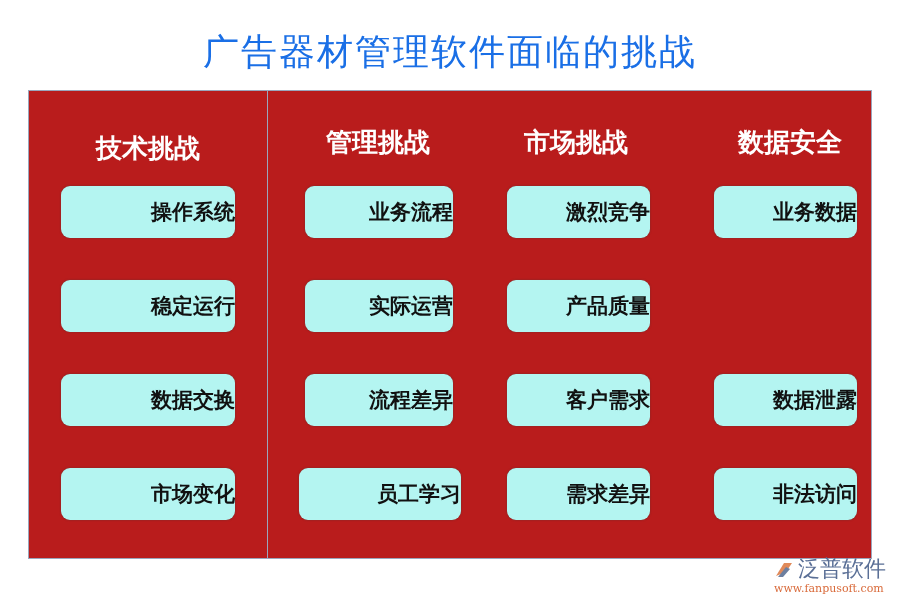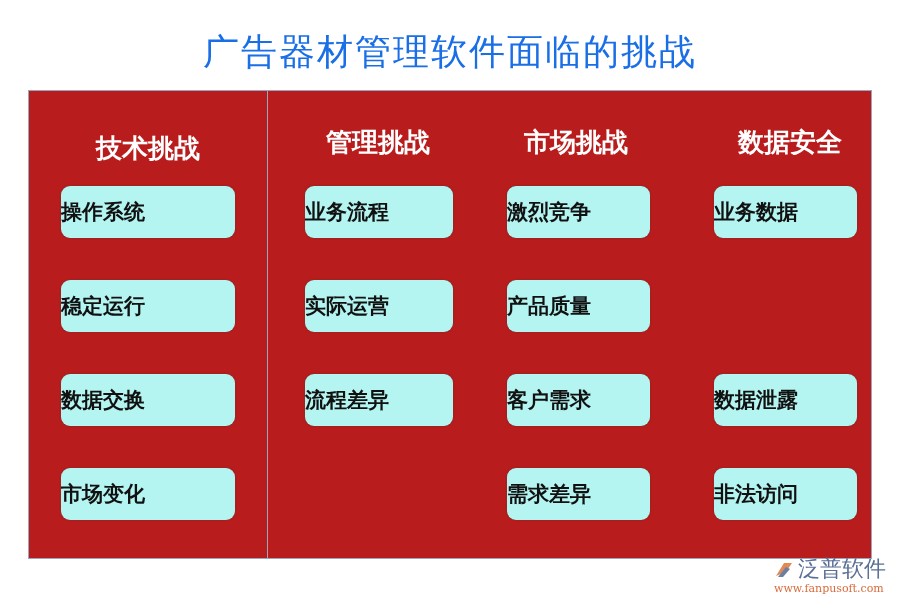--- a/index.html
+++ b/index.html
@@ -7,21 +7,21 @@
          font-family:"DejaVu Serif","Liberation Serif",serif; }
   .title { position:absolute; left:0; top:22px; width:900px; text-align:center;
            font-size:36px; color:#1a6fe6; letter-spacing:2px; line-height:60px;
            font-family:"DejaVu Sans","Liberation Sans",sans-serif; }
   .panel { position:absolute; background:#b91c1c; border:1px solid #9aa6bd; box-sizing:border-box; }
   .p1 { left:28px; top:90px; width:240px; height:469px; }
   .p2 { left:267px; top:90px; width:605px; height:469px; }
   .head { position:absolute; left:0; width:100%; text-align:center; color:#ffffff;
           font-size:26px; font-weight:bold; }
   .box { position:absolute; background:#b4f5f1; border-radius:9px; box-shadow:0 0 2px rgba(60,60,60,0.6);
-         text-align:left; color:#111111; font-size:21px; line-height:52px; height:52px;
+         text-align:right; color:#111111; font-size:21px; line-height:52px; height:52px;
          font-weight:bold; cursor:pointer; }
   .logo { position:absolute; left:770px; top:556px; width:130px; height:44px; }
   .logo .brand { position:absolute; left:28px; top:-2px; font-size:22px; color:#5a6f96;
                  font-family:"DejaVu Sans","Liberation Sans",sans-serif; }
   .logo .url { position:absolute; left:4px; top:26px; font-size:11px; color:#d96a3a;
                font-family:"DejaVu Serif","Liberation Serif",serif; white-space:nowrap; }
   .logo .mark { position:absolute; left:4px; top:4px; width:20px; height:20px; }
 </style>
 </head>
 <body>
@@ -34,20 +34,21 @@
   <div class="box" style="left:32px; top:189px; width:174px;">稳定运行</div>
   <div class="box" style="left:32px; top:283px; width:174px;">数据交换</div>
   <div class="box" style="left:32px; top:377px; width:174px;">市场变化</div>
 </div>
 
 <div class="panel p2">
   <div class="head" style="top:34px; left:25px; width:170px;">管理挑战</div>
   <div class="box" style="left:37px; top:95px; width:148px;">业务流程</div>
   <div class="box" style="left:37px; top:189px; width:148px;">实际运营</div>
   <div class="box" style="left:37px; top:283px; width:148px;">流程差异</div>
+  <div class="box" style="left:31px; top:377px; width:162px;">员工学习</div>
 
   <div class="head" style="top:34px; left:223px; width:170px;">市场挑战</div>
   <div class="box" style="left:239px; top:95px; width:143px;">激烈竞争</div>
   <div class="box" style="left:239px; top:189px; width:143px;">产品质量</div>
   <div class="box" style="left:239px; top:283px; width:143px;">客户需求</div>
   <div class="box" style="left:239px; top:377px; width:143px;">需求差异</div>
 
   <div class="head" style="top:34px; left:437px; width:170px;">数据安全</div>
   <div class="box" style="left:446px; top:95px; width:143px;">业务数据</div>
   <div class="box" style="left:446px; top:283px; width:143px;">数据泄露</div>

